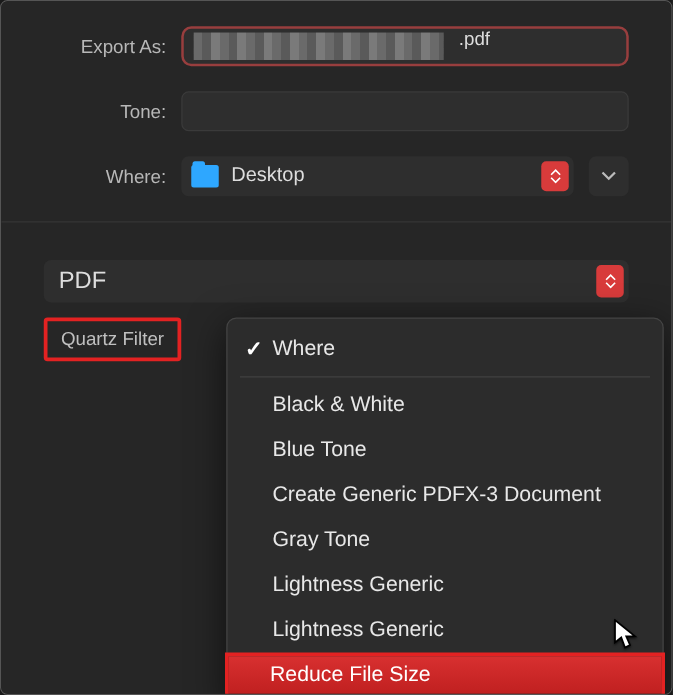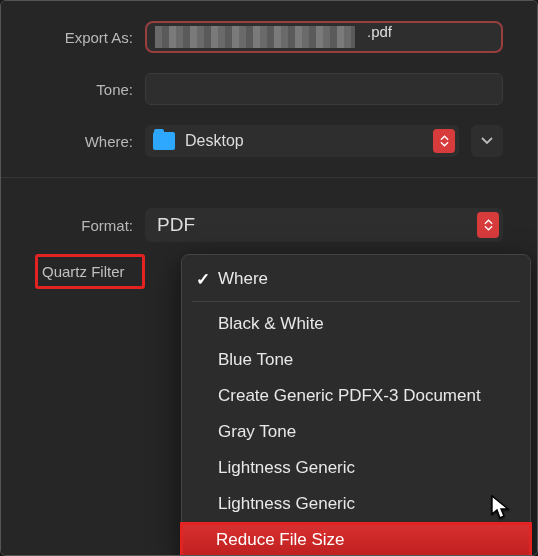--- a/index.html
+++ b/index.html
@@ -117,21 +117,21 @@
     }
     .qf-row{
       display:flex;align-items:flex-start;
       position:relative;
     }
     .qf-label-box{
       border:3px solid #e32222;
       border-radius:3px;
       padding:6px 4px;
       width:110px;
-      text-align:left;
+      text-align:center;
       color:#c0c0c0;
       font-size:15px;
       margin-top:-4px;
       background:rgba(0,0,0,0);
     }
     .dropdown{
       position:absolute;
       left:146px;
       top:-4px;
       width:350px;
@@ -213,21 +213,20 @@
         <svg width="12" height="8" viewBox="0 0 12 8">
           <path d="M1 1 L6 6 L11 1" stroke="#bbb" stroke-width="1.8" fill="none"></path>
         </svg>
       </div>
     </div>
   </div>
 
   <hr class="divider">
 
   <div class="row row-format">
-    <div class="label">Format:</div>
     <div class="format-select">
       <span>PDF</span>
       <span class="arrows-btn">
         <svg viewBox="0 0 10 6">
             <path d="M1 5 L5 1 L9 5" stroke="#fff" stroke-width="1.5" fill="none"></path>
           </svg>
         <svg viewBox="0 0 10 6">
             <path d="M1 1 L5 5 L9 1" stroke="#fff" stroke-width="1.5" fill="none"></path>
           </svg>
       </span>

